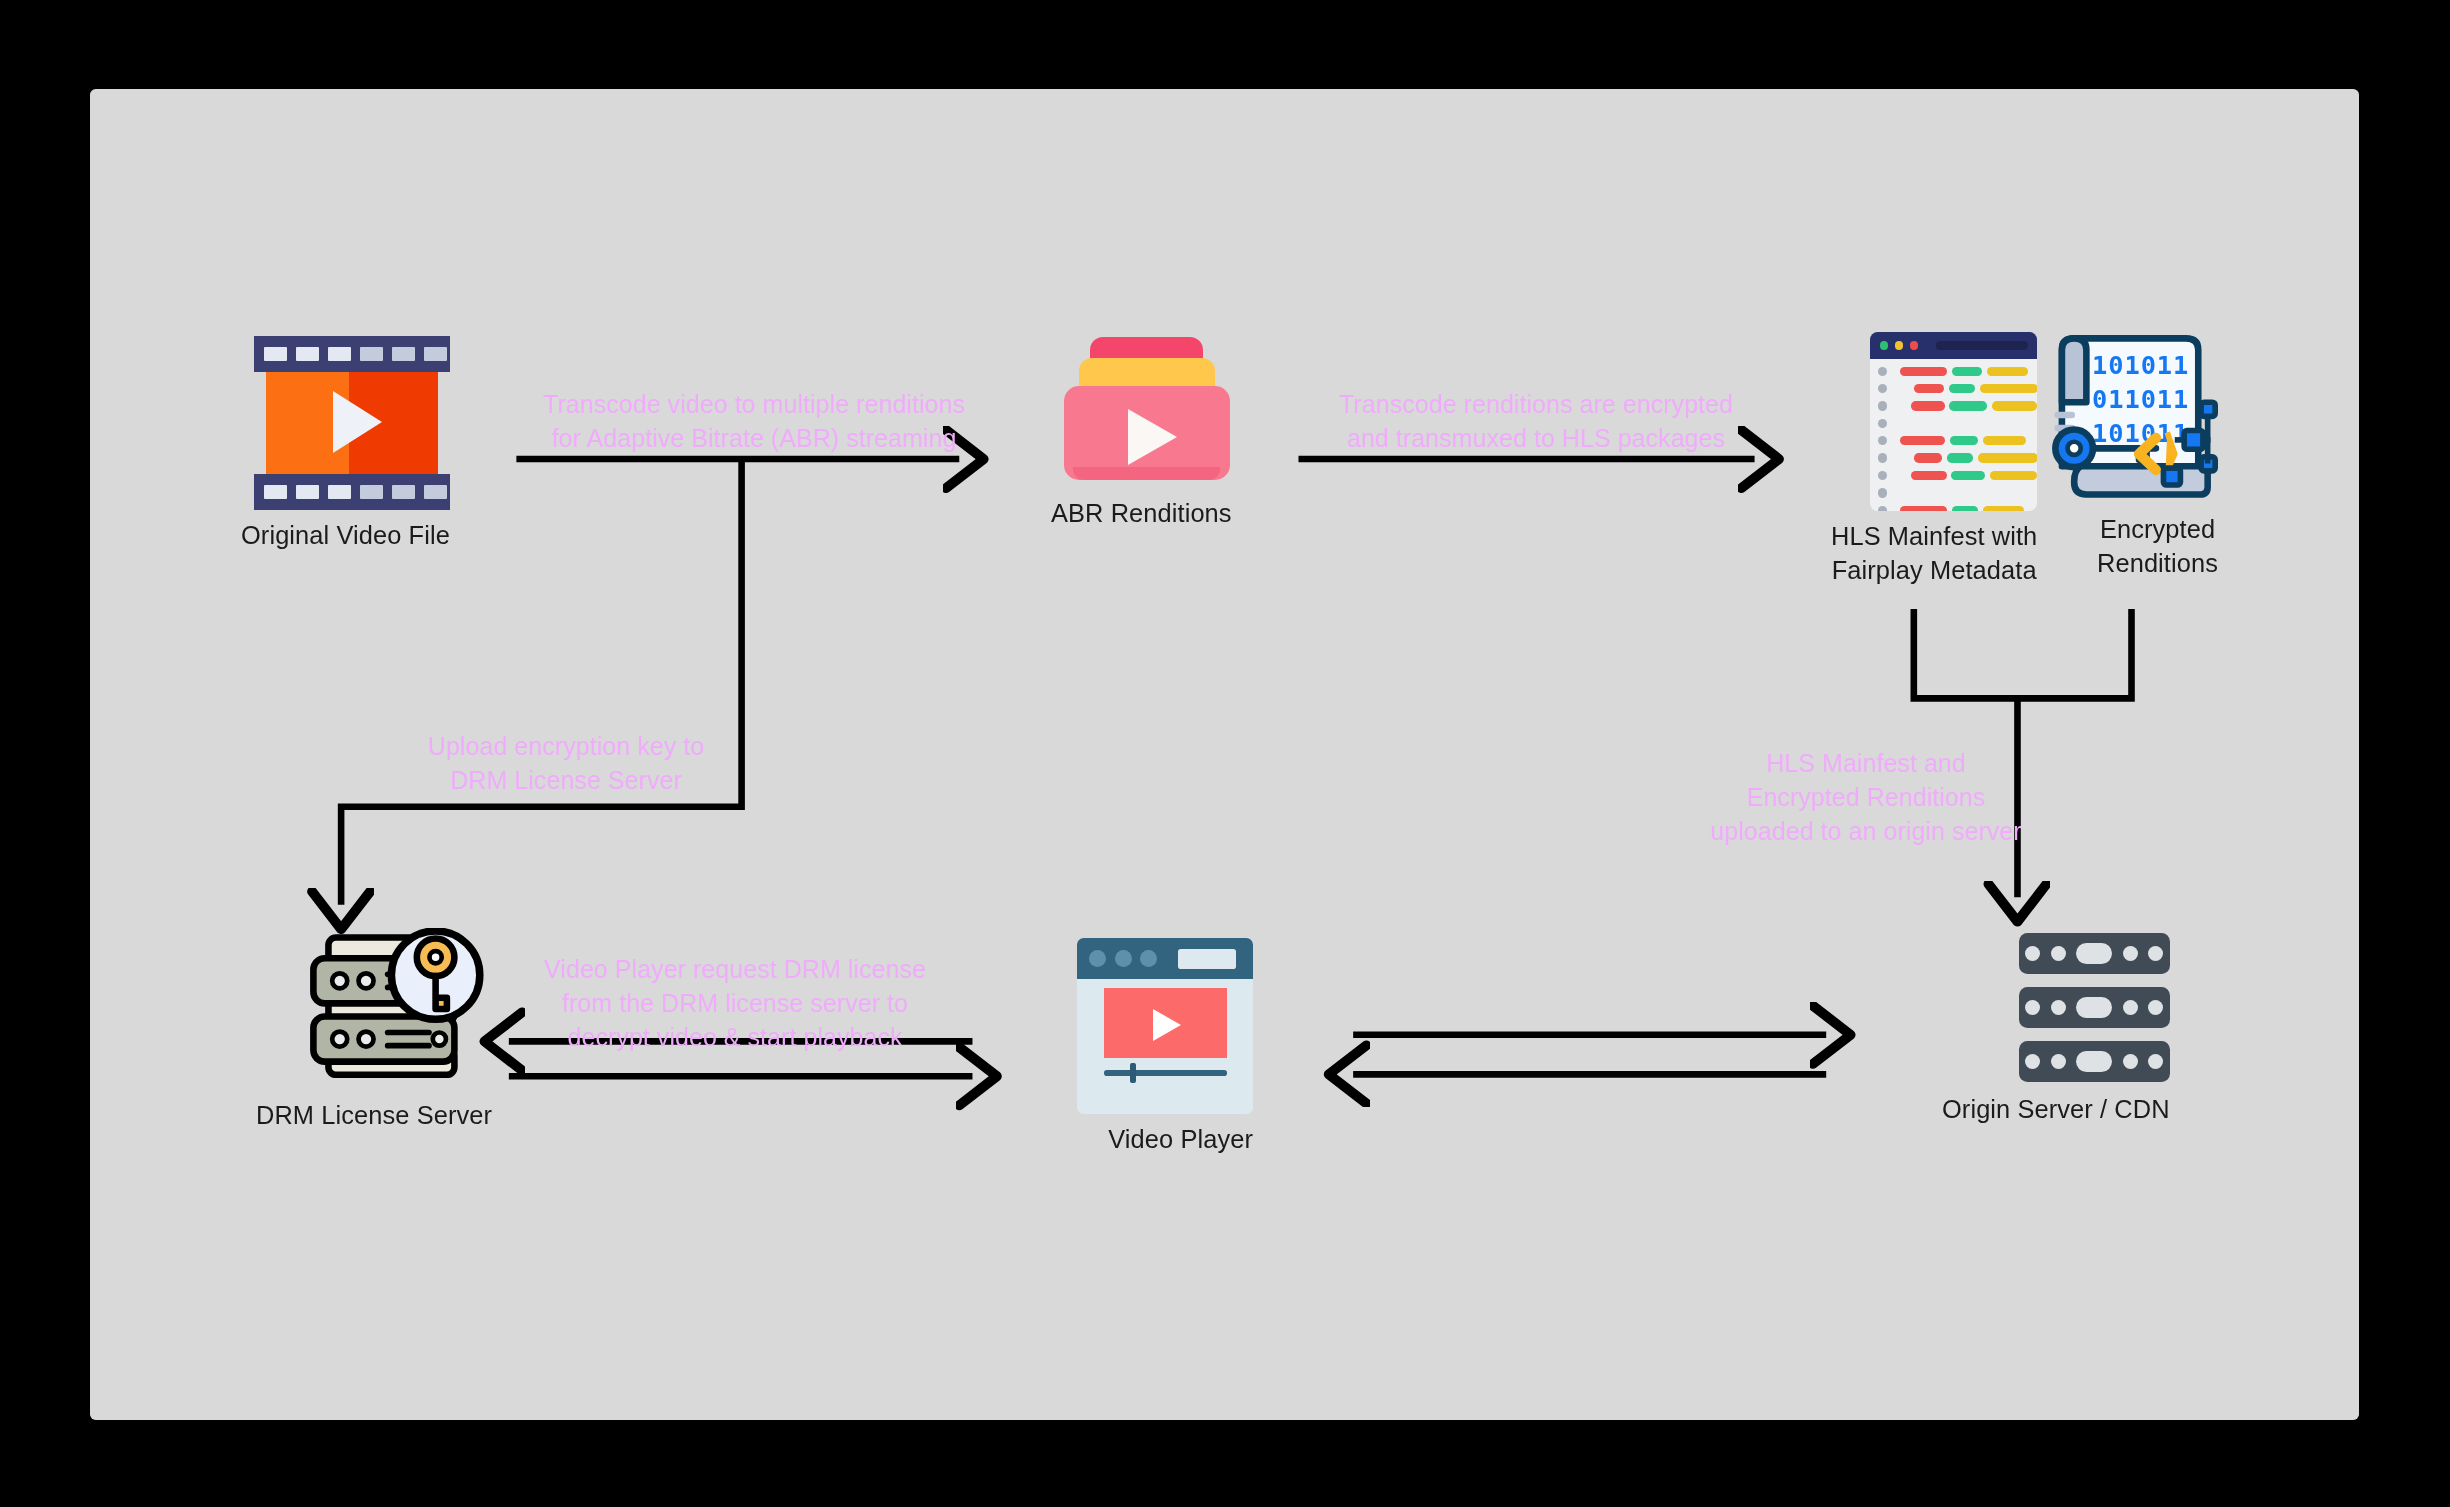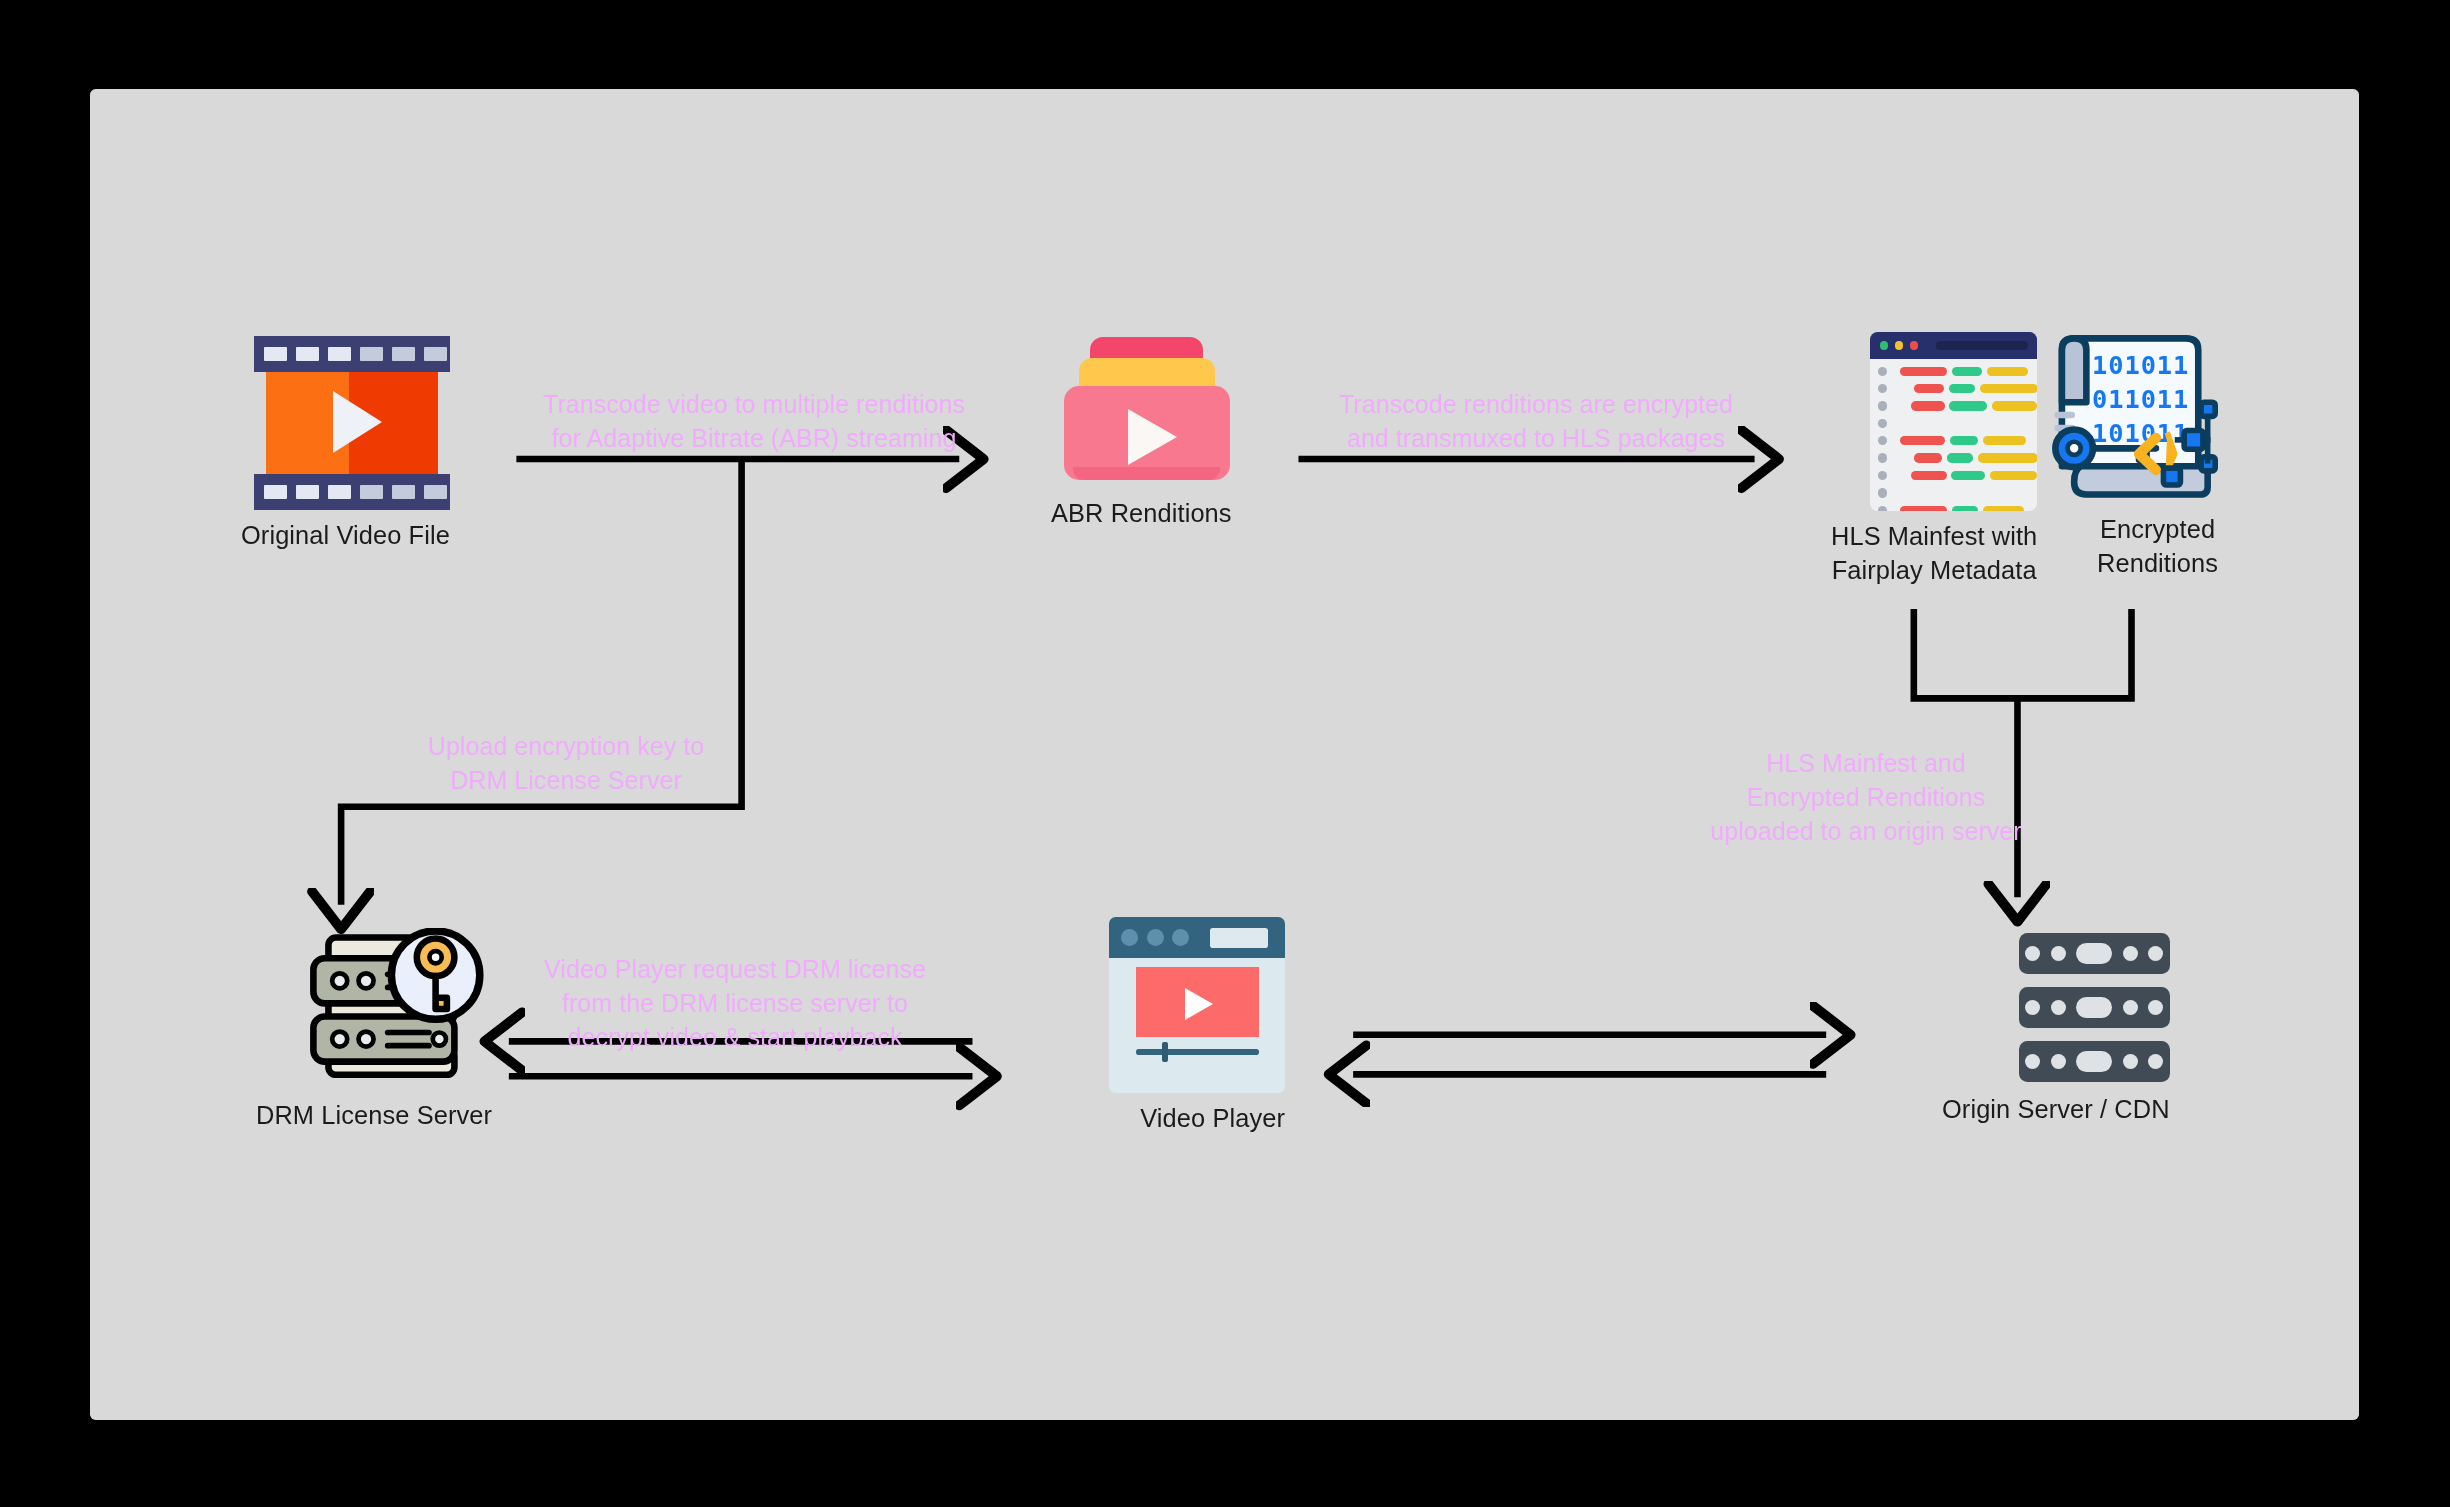--- a/index.html
+++ b/index.html
@@ -501,21 +501,21 @@
         <g fill="#f7bc54" stroke="#000" stroke-width="7" stroke-linejoin="round" stroke-linecap="round">
           <circle cx="140" cy="31" r="20"></circle>
           <path d="M140 51 L140 86 L152 86 L152 74 L140 74"></path>
         </g>
         <circle cx="140" cy="31" r="6.5" fill="#ffffff" stroke="#000" stroke-width="5"></circle>
       </svg>
     </div>
     <div class="node-label">DRM License Server</div>
   </div>
 
-  <div class="node" style="left:1077px; top:917px;margin-left:32px;">
+  <div class="node" style="left:1077px; top:938px;">
     <div class="player">
       <div class="pl-bar">
         <span class="pl-dot"></span>
         <span class="pl-dot"></span>
         <span class="pl-dot"></span>
         <span class="pl-url"></span>
       </div>
       <div class="pl-screen">
         <div class="pl-play"></div>
       </div>

